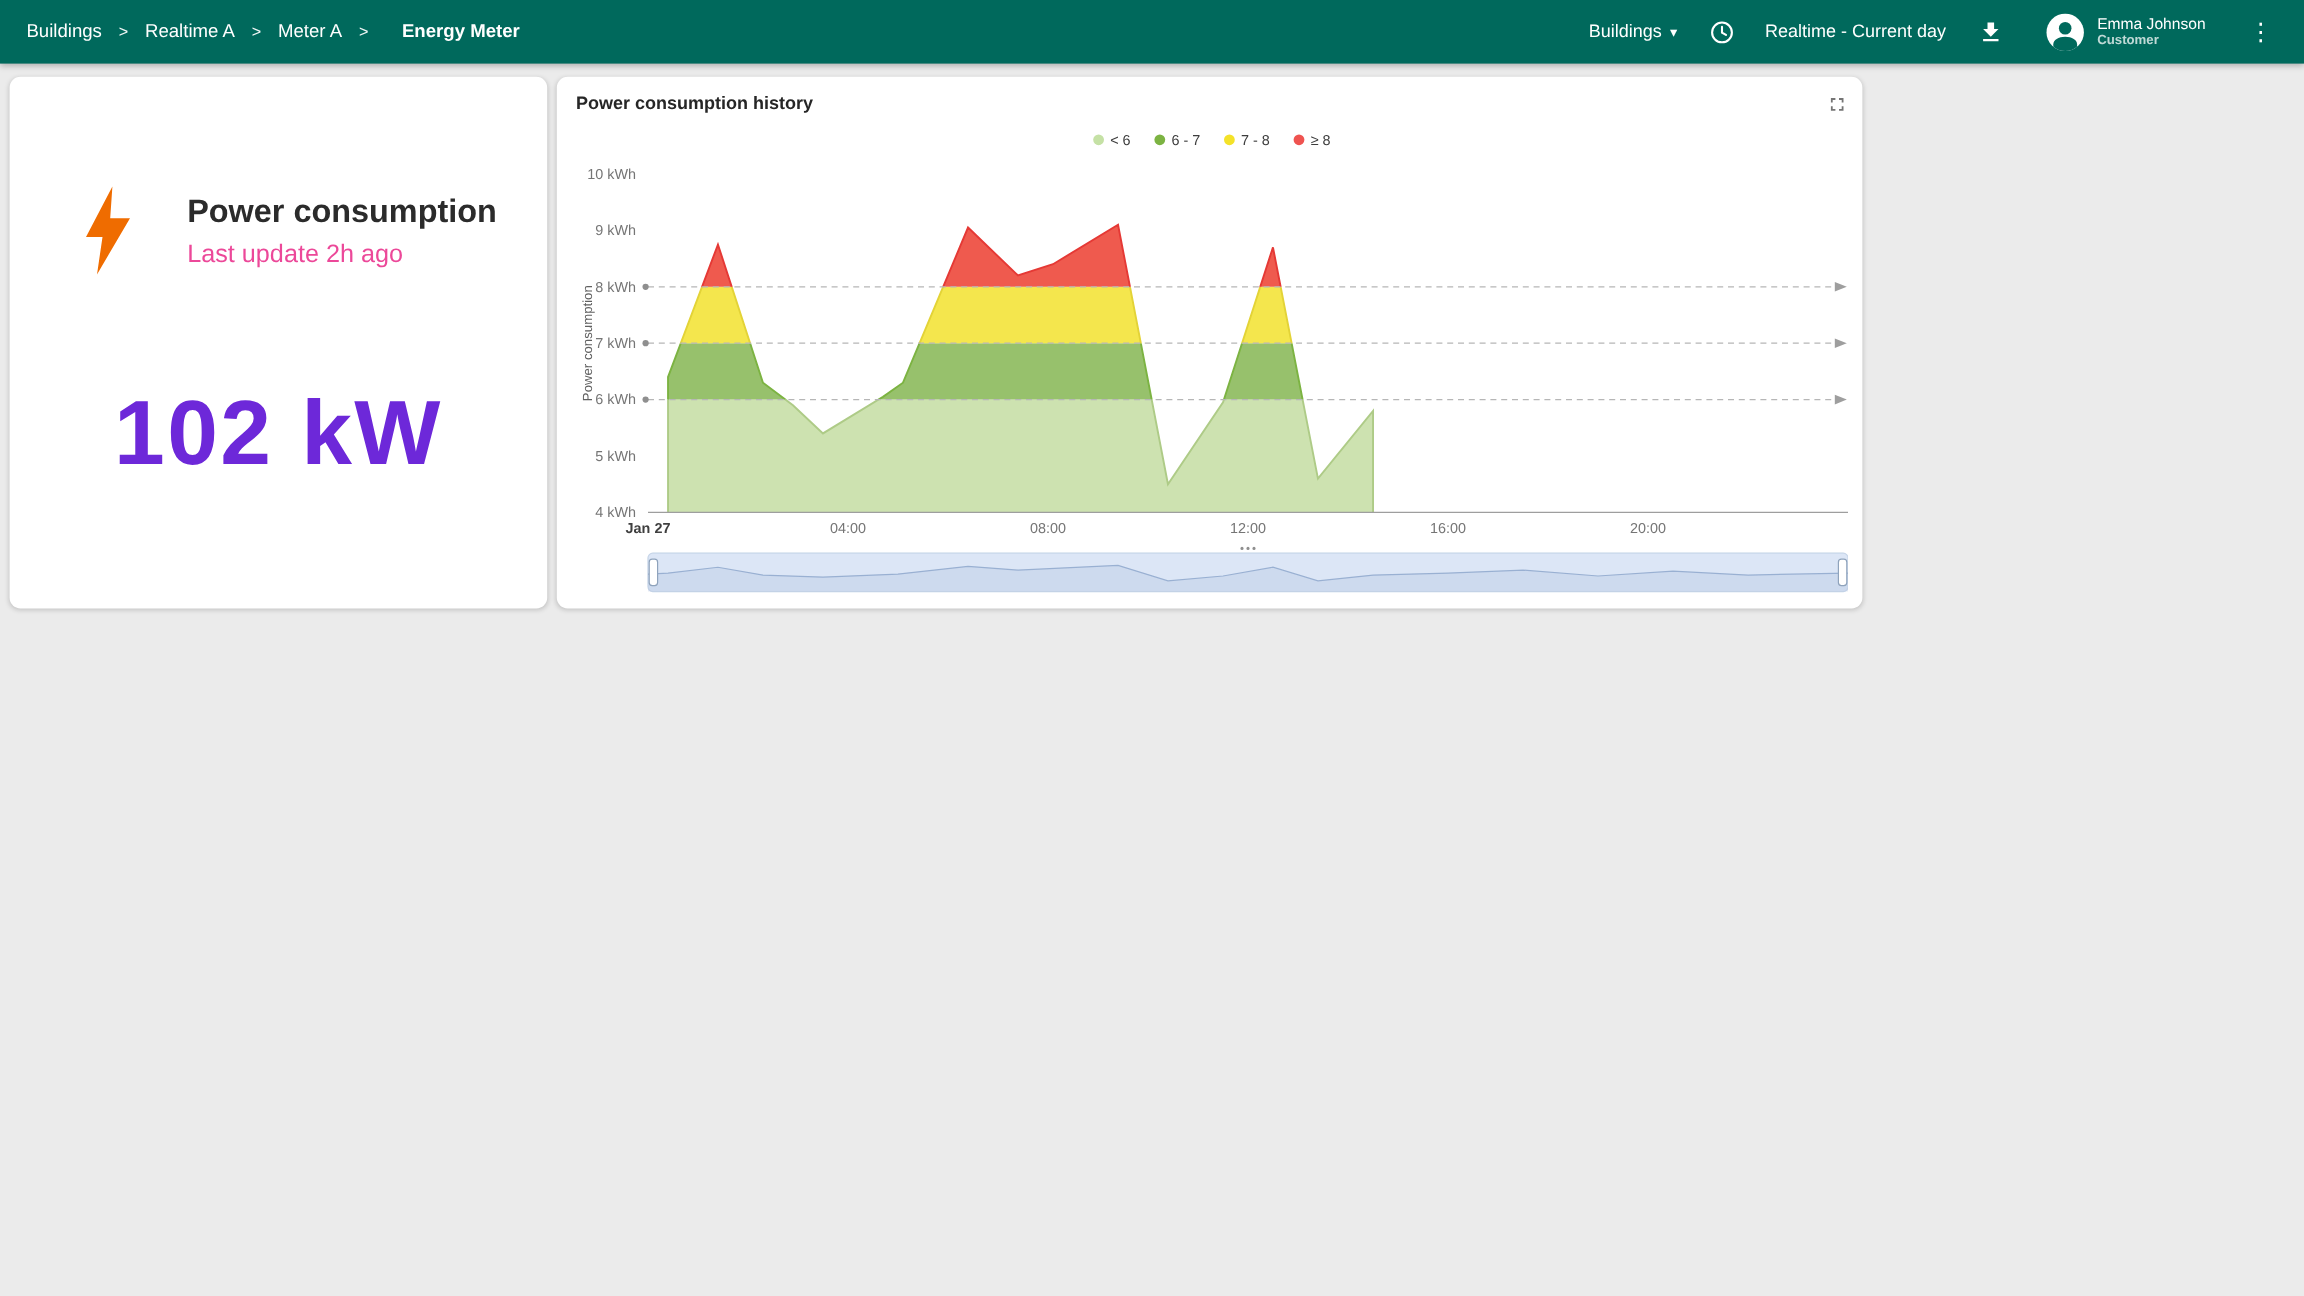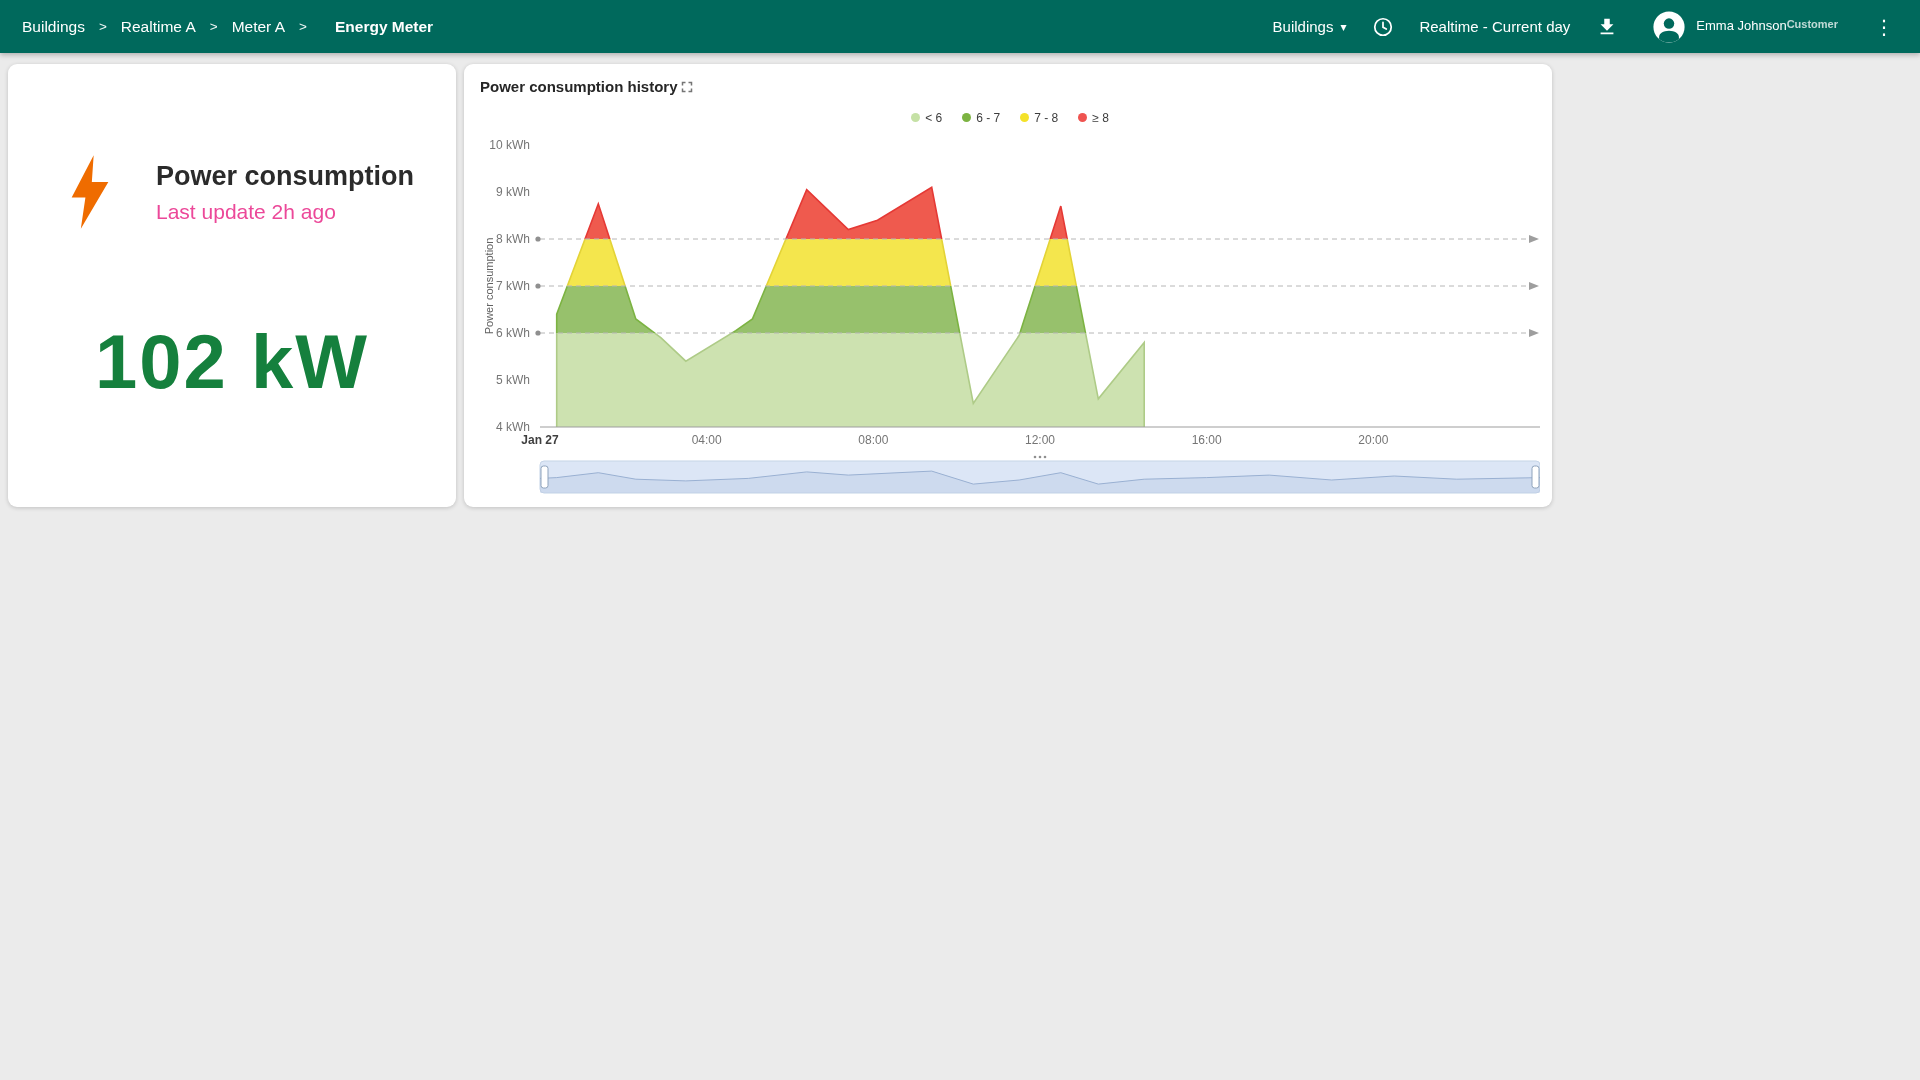--- a/index.html
+++ b/index.html
@@ -28,21 +28,21 @@
   .breadcrumb .crumb { color: #fff; }
   .breadcrumb .crumb.current { font-weight: 700; margin-left: 14px; }
   .breadcrumb .sep { font-size: 13.5px; opacity: .95; }
 
   .topbar-right { margin-left: auto; display: flex; align-items: center; gap: 26px; }
   .entity-select { display: flex; align-items: center; gap: 7px; font-size: 15px; }
   .entity-select .caret { font-size: 12px; }
   .timewindow { display: flex; align-items: center; gap: 25px; font-size: 15px; }
   .icon-btn { display: flex; align-items: center; }
   .user-block { display: flex; align-items: center; gap: 10px; margin-left: 8px; }
-  .user-text { display: flex; flex-direction: row; line-height: 1.25; }
+  .user-text { display: flex; flex-direction: column; line-height: 1.25; }
   .user-name { font-size: 13px; color: #fff; }
   .user-role { font-size: 11px; color: rgba(255,255,255,.75); font-weight: bold; }
   .kebab { font-size: 20px; color: #fff; padding: 0 4px; margin-left: 6px; }
 
   
   .main { padding: 11px 8px; display: flex; gap: 8px; align-items: flex-start; }
   .card {
     background: #fff;
     border-radius: 9px;
     box-shadow: 0 1px 4px rgba(0,0,0,.18);
@@ -52,27 +52,27 @@
   .power-card { width: 448px; height: 443px; }
   .pc-head { display: flex; align-items: center; gap: 44px; margin: 90px 0 0 60px; }
   .pc-title { font-size: 27px; font-weight: 600; color: #2b2b2b; line-height: 1.25; }
   .pc-sub { font-size: 21px; color: #ec4899; margin-top: 7px; }
   .pc-value {
     margin-top: 94px;
     text-align: center;
     font-size: 76px;
     font-weight: 700;
     letter-spacing: 2px;
-    color: #15803d;
+    color: #6d28d9;
     line-height: 1;
   }
 
   
   .chart-card { width: 1088px; height: 443px; padding: 14px 12px 6px 16px; }
-  .cc-head { display: flex; align-items: flex-start; height: 28px; }
+  .cc-head { display: flex; justify-content: space-between; align-items: flex-start; height: 28px; }
   .cc-title { font-size: 15px; font-weight: 600; color: #262626; }
   .cc-legend { text-align: center; height: 26px; padding-top: 2px; }
   .legend-item { display: inline-flex; align-items: center; gap: 5px; margin: 0 10px; font-size: 12px; color: #3d3d3d; }
   .legend-dot { width: 9px; height: 9px; border-radius: 50%; display: inline-block; }
 
   #main-chart { display: block; width: 1060px; height: 315px; }
   #main-chart text { font-family: "Liberation Sans", "DejaVu Sans", sans-serif; }
   #main-chart text.tick { font-size: 12px; fill: #757575; }
   #main-chart text.tick.bold { font-weight: 700; fill: #3f3f3f; }
   #main-chart text.axis-title { font-size: 11px; fill: #616161; }

